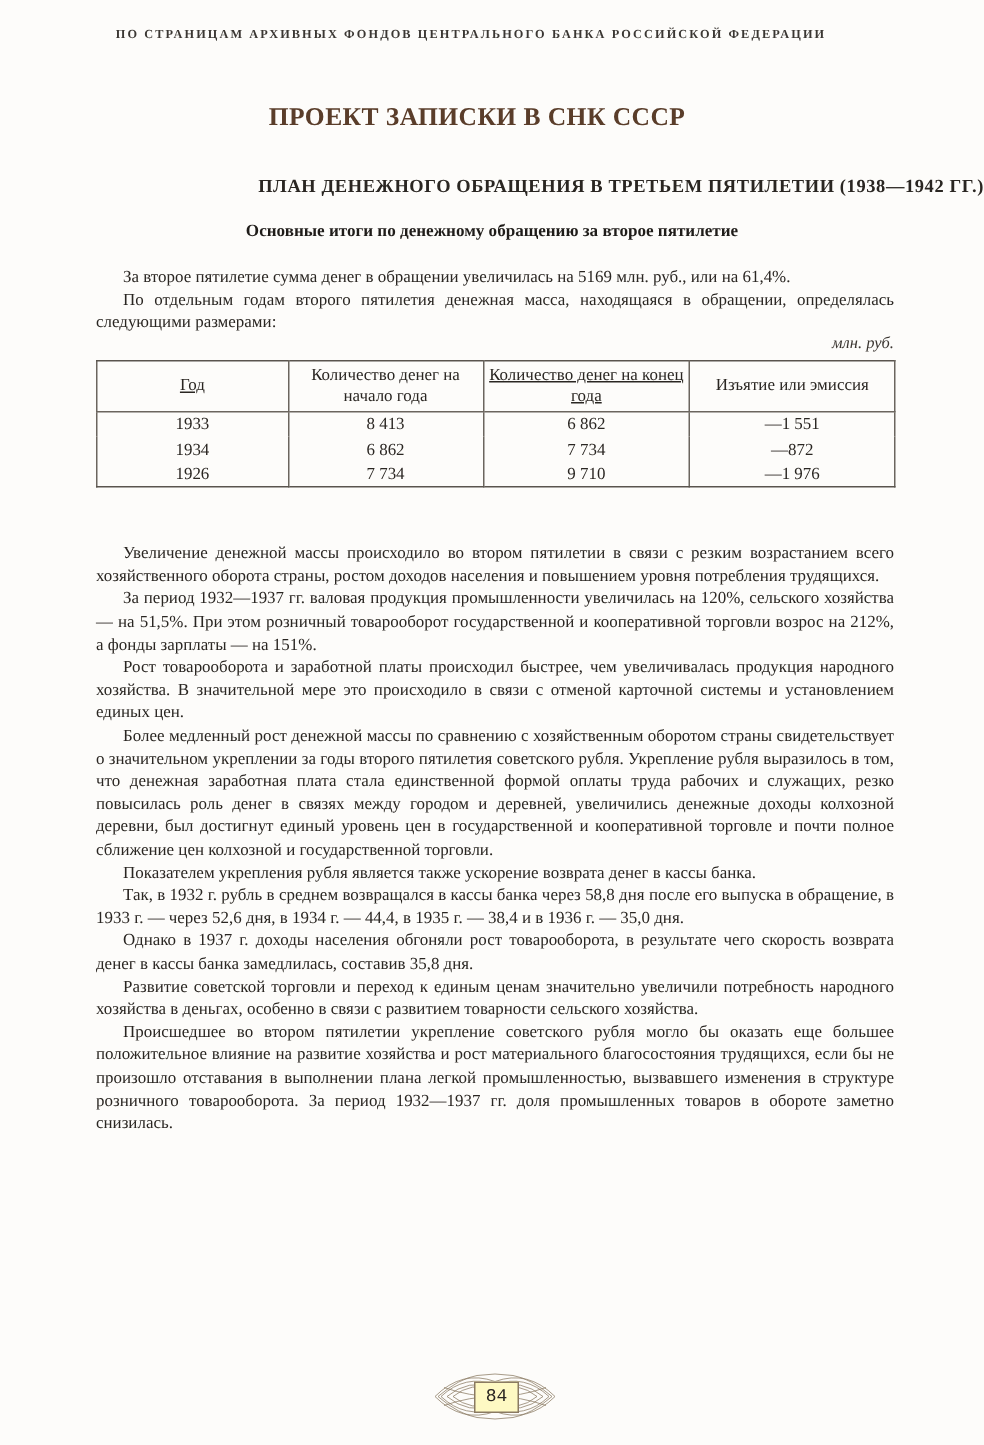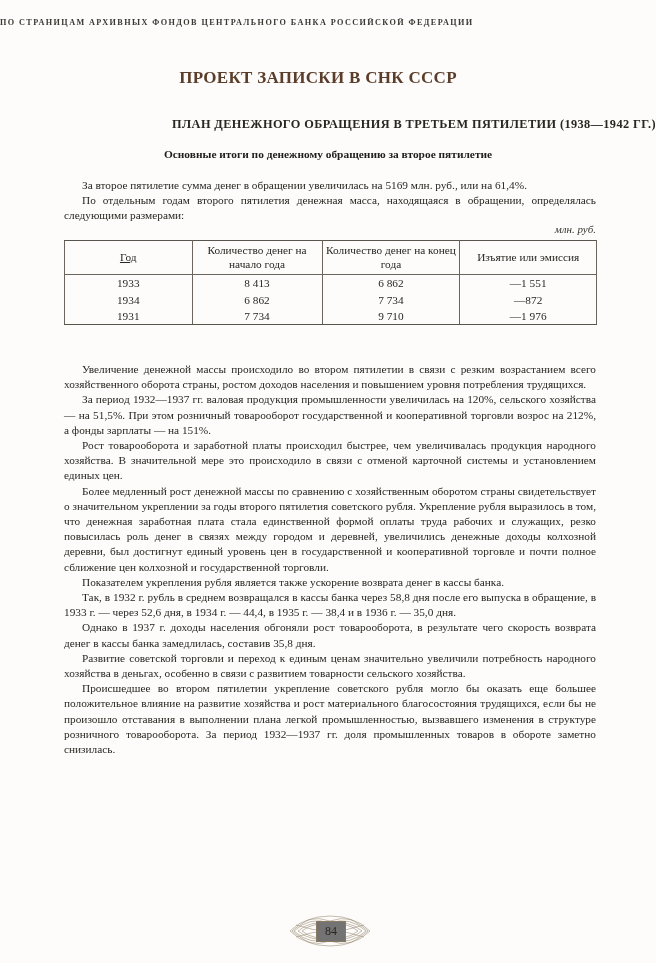--- a/index.html
+++ b/index.html
@@ -1,21 +1,21 @@
 <!DOCTYPE html>
 <html><head>
 <meta charset="utf-8">
 <style>
   html, body { margin: 0; padding: 0; }
   body {
     width: 656px; height: 963px; background: #fdfcfa; position: relative; overflow: hidden;
     font-family: "Liberation Serif", "DejaVu Serif", serif; color: #2a2622;
   }
   .running-head {
-    position: absolute; top: 18px; left: 0; width: 628px; text-align: left;
+    position: absolute; top: 18px; left: 0; width: 628px; text-align: center;
     font-size: 8.2px; letter-spacing: 1.4px; font-weight: bold; color: #3b3733;
   }
   .title {
     position: absolute; top: 68px; left: 0; width: 636px; text-align: center;
     font-size: 17px; font-weight: bold; color: #5a3d2a; letter-spacing: 0.3px;
   }
   .subtitle {
     position: absolute; top: 117px; left: 0; width: 656px; text-align: right;
     font-size: 12.3px; font-weight: bold; color: #2a2622; letter-spacing: 0.4px;
   }
@@ -33,29 +33,29 @@
     position: absolute; top: 223px; right: 60px; font-size: 11px; font-style: italic; color: #3a3530; text-align: center;
   }
   table.money {
     position: absolute; top: 240px; left: 64px; width: 533px; border-collapse: collapse;
     font-size: 11.3px; color: #2a2622;
   }
   table.money th, table.money td { border-left: 1px solid #6b655e; border-right: 1px solid #6b655e; text-align: center; padding: 0; }
   table.money thead th { font-weight: normal; height: 33px; line-height: 13.5px; border-top: 1.4px solid #5a544e; border-bottom: 1px solid #6b655e; }
   table.money tbody td { height: 16.4px; line-height: 16px; }
   table.money tbody tr:last-child td { border-bottom: 1.2px solid #5a544e; }
-  .col1 { width: 128px; text-decoration: underline; } .col2 { width: 130px; } .col3 { width: 138px; } .col4 { width: 137px; }
+  .col1 { width: 128px; text-decoration: underline; } .col2 { width: 130px; } .col3 { width: 138px; text-decoration: underline; } .col4 { width: 137px; }
   .body-text { top: 362px; }
   .body-text p { margin-bottom: 0; }
   .page-ornament {
     position: absolute; left: 288px; top: 911px; width: 84px; height: 40px;
   }
   .page-num {
-    position: absolute; left: 316px; top: 921px; width: 28px; height: 19px; background: #737373;
-    border: 1px solid #8a7a62; font-size: 12px; text-align: center; line-height: 19px; color: #2a2622;
+    position: absolute; left: 316px; top: 921px; width: 28px; height: 19px; background: #fef9c3;
+    border: 1px solid #8a7a62; font-size: 12px; text-align: center; line-height: 19px; color: #2a2622; font-family: Liberation Mono, monospace;
   }
 </style>
 </head>
 <body>
 
 <div class="running-head">ПО СТРАНИЦАМ АРХИВНЫХ ФОНДОВ ЦЕНТРАЛЬНОГО БАНКА РОССИЙСКОЙ ФЕДЕРАЦИИ</div>
 
 <div class="title">ПРОЕКТ ЗАПИСКИ В СНК СССР</div>
 
 <div class="subtitle">ПЛАН ДЕНЕЖНОГО ОБРАЩЕНИЯ В ТРЕТЬЕМ ПЯТИЛЕТИИ (1938—1942 ГГ.)</div>
@@ -85,21 +85,21 @@
       <td>6 862</td>
       <td>—1 551</td>
     </tr>
     <tr>
       <td>1934</td>
       <td>6 862</td>
       <td>7 734</td>
       <td>—872</td>
     </tr>
     <tr>
-      <td>1931</td>
+      <td>1926</td>
       <td>7 734</td>
       <td>9 710</td>
       <td>—1 976</td>
     </tr>
   </tbody>
 </table>
 
 <div class="text-block body-text">
   <p>Увеличение денежной массы происходило во втором пятилетии в связи с резким возрастанием всего хозяйственного оборота страны, ростом доходов населения и повышением уровня потребления трудящихся.</p>
   <p>За период 1932—1937 гг. валовая продукция промышленности увеличилась на 120%, сельского хозяйства — на 51,5%. При этом розничный товарооборот государственной и кооперативной торговли возрос на 212%, а фонды зарплаты — на 151%.</p>

